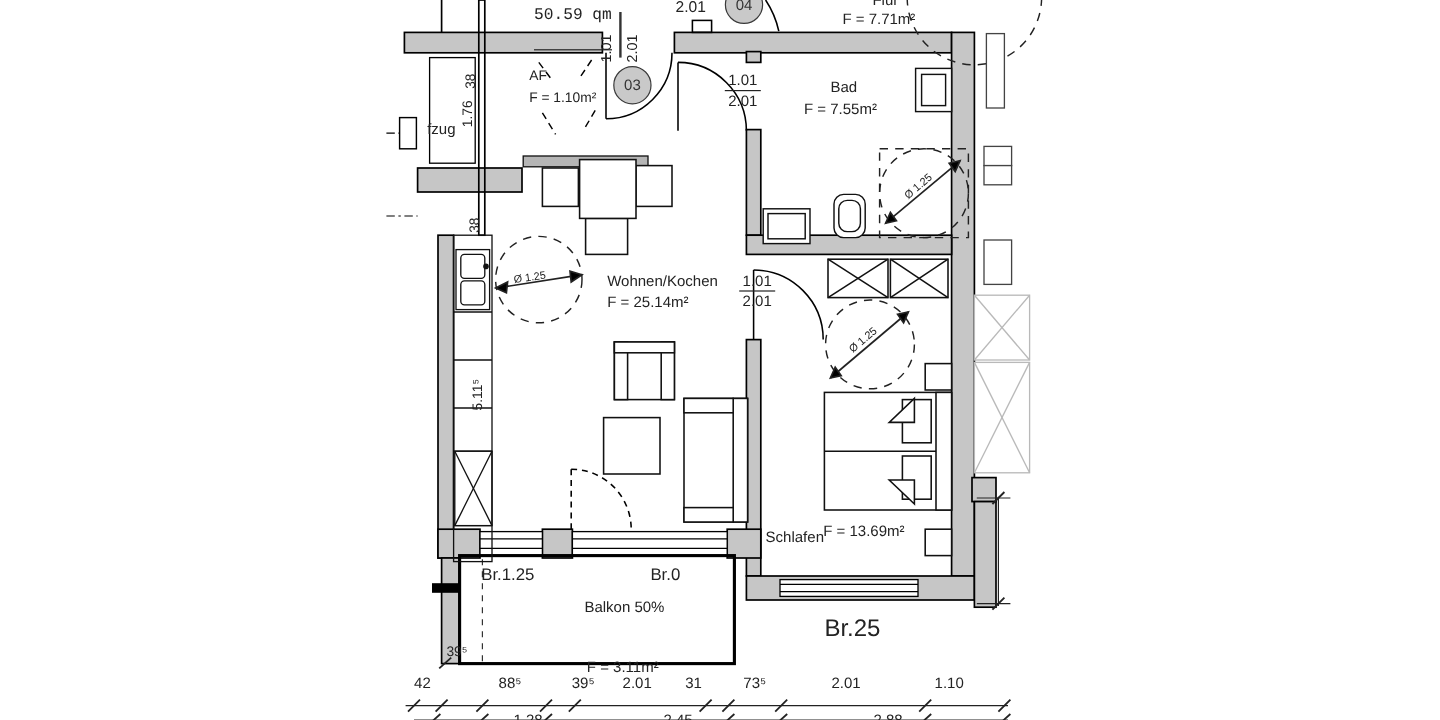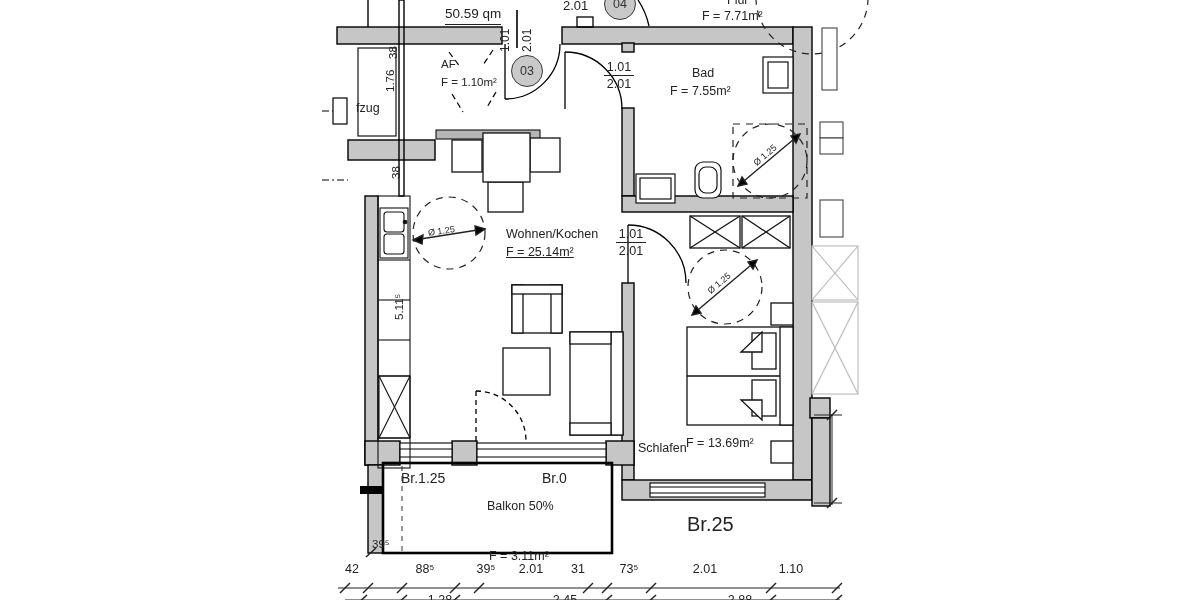--- a/index.html
+++ b/index.html
@@ -1,24 +1,24 @@
 <!DOCTYPE html>
 <html><head>
 <meta charset="utf-8">
 <style>
   html,body{margin:0;padding:0;background:#fff;}
   #stage{position:relative;width:1200px;height:600px;background:#ffffff;overflow:hidden;
          font-family:"Liberation Sans",sans-serif;color:#232323;}
   svg{position:absolute;left:0;top:0;}
   .lbl{position:absolute;font-size:12.5px;line-height:1.25;white-space:nowrap;color:#232323;}
-  .sm{font-size:11.5px;text-align:right;}
+  .sm{font-size:11.5px;}
   .xs{font-size:9px;}
   .lg{font-size:20px;}
   .md{font-size:14px;}
-  .u{border-bottom:1.4px solid #232323;padding-bottom:1px;}
+  .u{border-bottom:1.4px solid #232323;padding-bottom:18px;font-family:Liberation Mono, monospace;}
   .vtext{writing-mode:vertical-rl;transform:rotate(180deg);text-orientation:mixed;}
   .frac{position:absolute;width:30px;text-align:center;font-size:12.5px;color:#232323;}
   .frac .top{display:block;border-bottom:1.3px solid #232323;padding-bottom:1px;margin-bottom:1px;}
   .doorcircle{position:absolute;width:30px;height:30px;border:1.7px solid #3a3a3a;border-radius:50%;
       background:#c9c9c9;display:flex;align-items:center;justify-content:center;
       font-size:12.5px;color:#333;}
   .ctr{transform:translateX(-50%);}
 </style>
 </head>
 <body>
@@ -248,21 +248,21 @@
 <div class="lbl sm" style="left:441px;top:75px;">F = 1.10m²</div>
 
 <div class="frac" style="left:604px;top:60px;">
   <span class="top">1.01</span>
   <span>2.01</span>
 </div>
 <div class="lbl" style="left:670px;top:66px;margin-left:22px;">Bad</div>
 <div class="lbl" style="left:670px;top:84px;">F = 7.55m²</div>
 
 <div class="lbl" style="left:506px;top:227px;">Wohnen/Kochen</div>
-<div class="lbl" style="left:506px;top:245px;text-decoration:underline;">F = 25.14m²</div>
+<div class="lbl" style="left:506px;top:245px;">F = 25.14m²</div>
 
 <div class="frac" style="left:616px;top:227px;">
   <span class="top">1.01</span>
   <span>2.01</span>
 </div>
 
 <div class="lbl" style="left:638px;top:441px;">Schlafen</div>
 <div class="lbl" style="left:638px;top:436px;margin-left:48px;">F = 13.69m²</div>
 
 <div class="lbl md" style="left:401px;top:470px;">Br.1.25</div>

